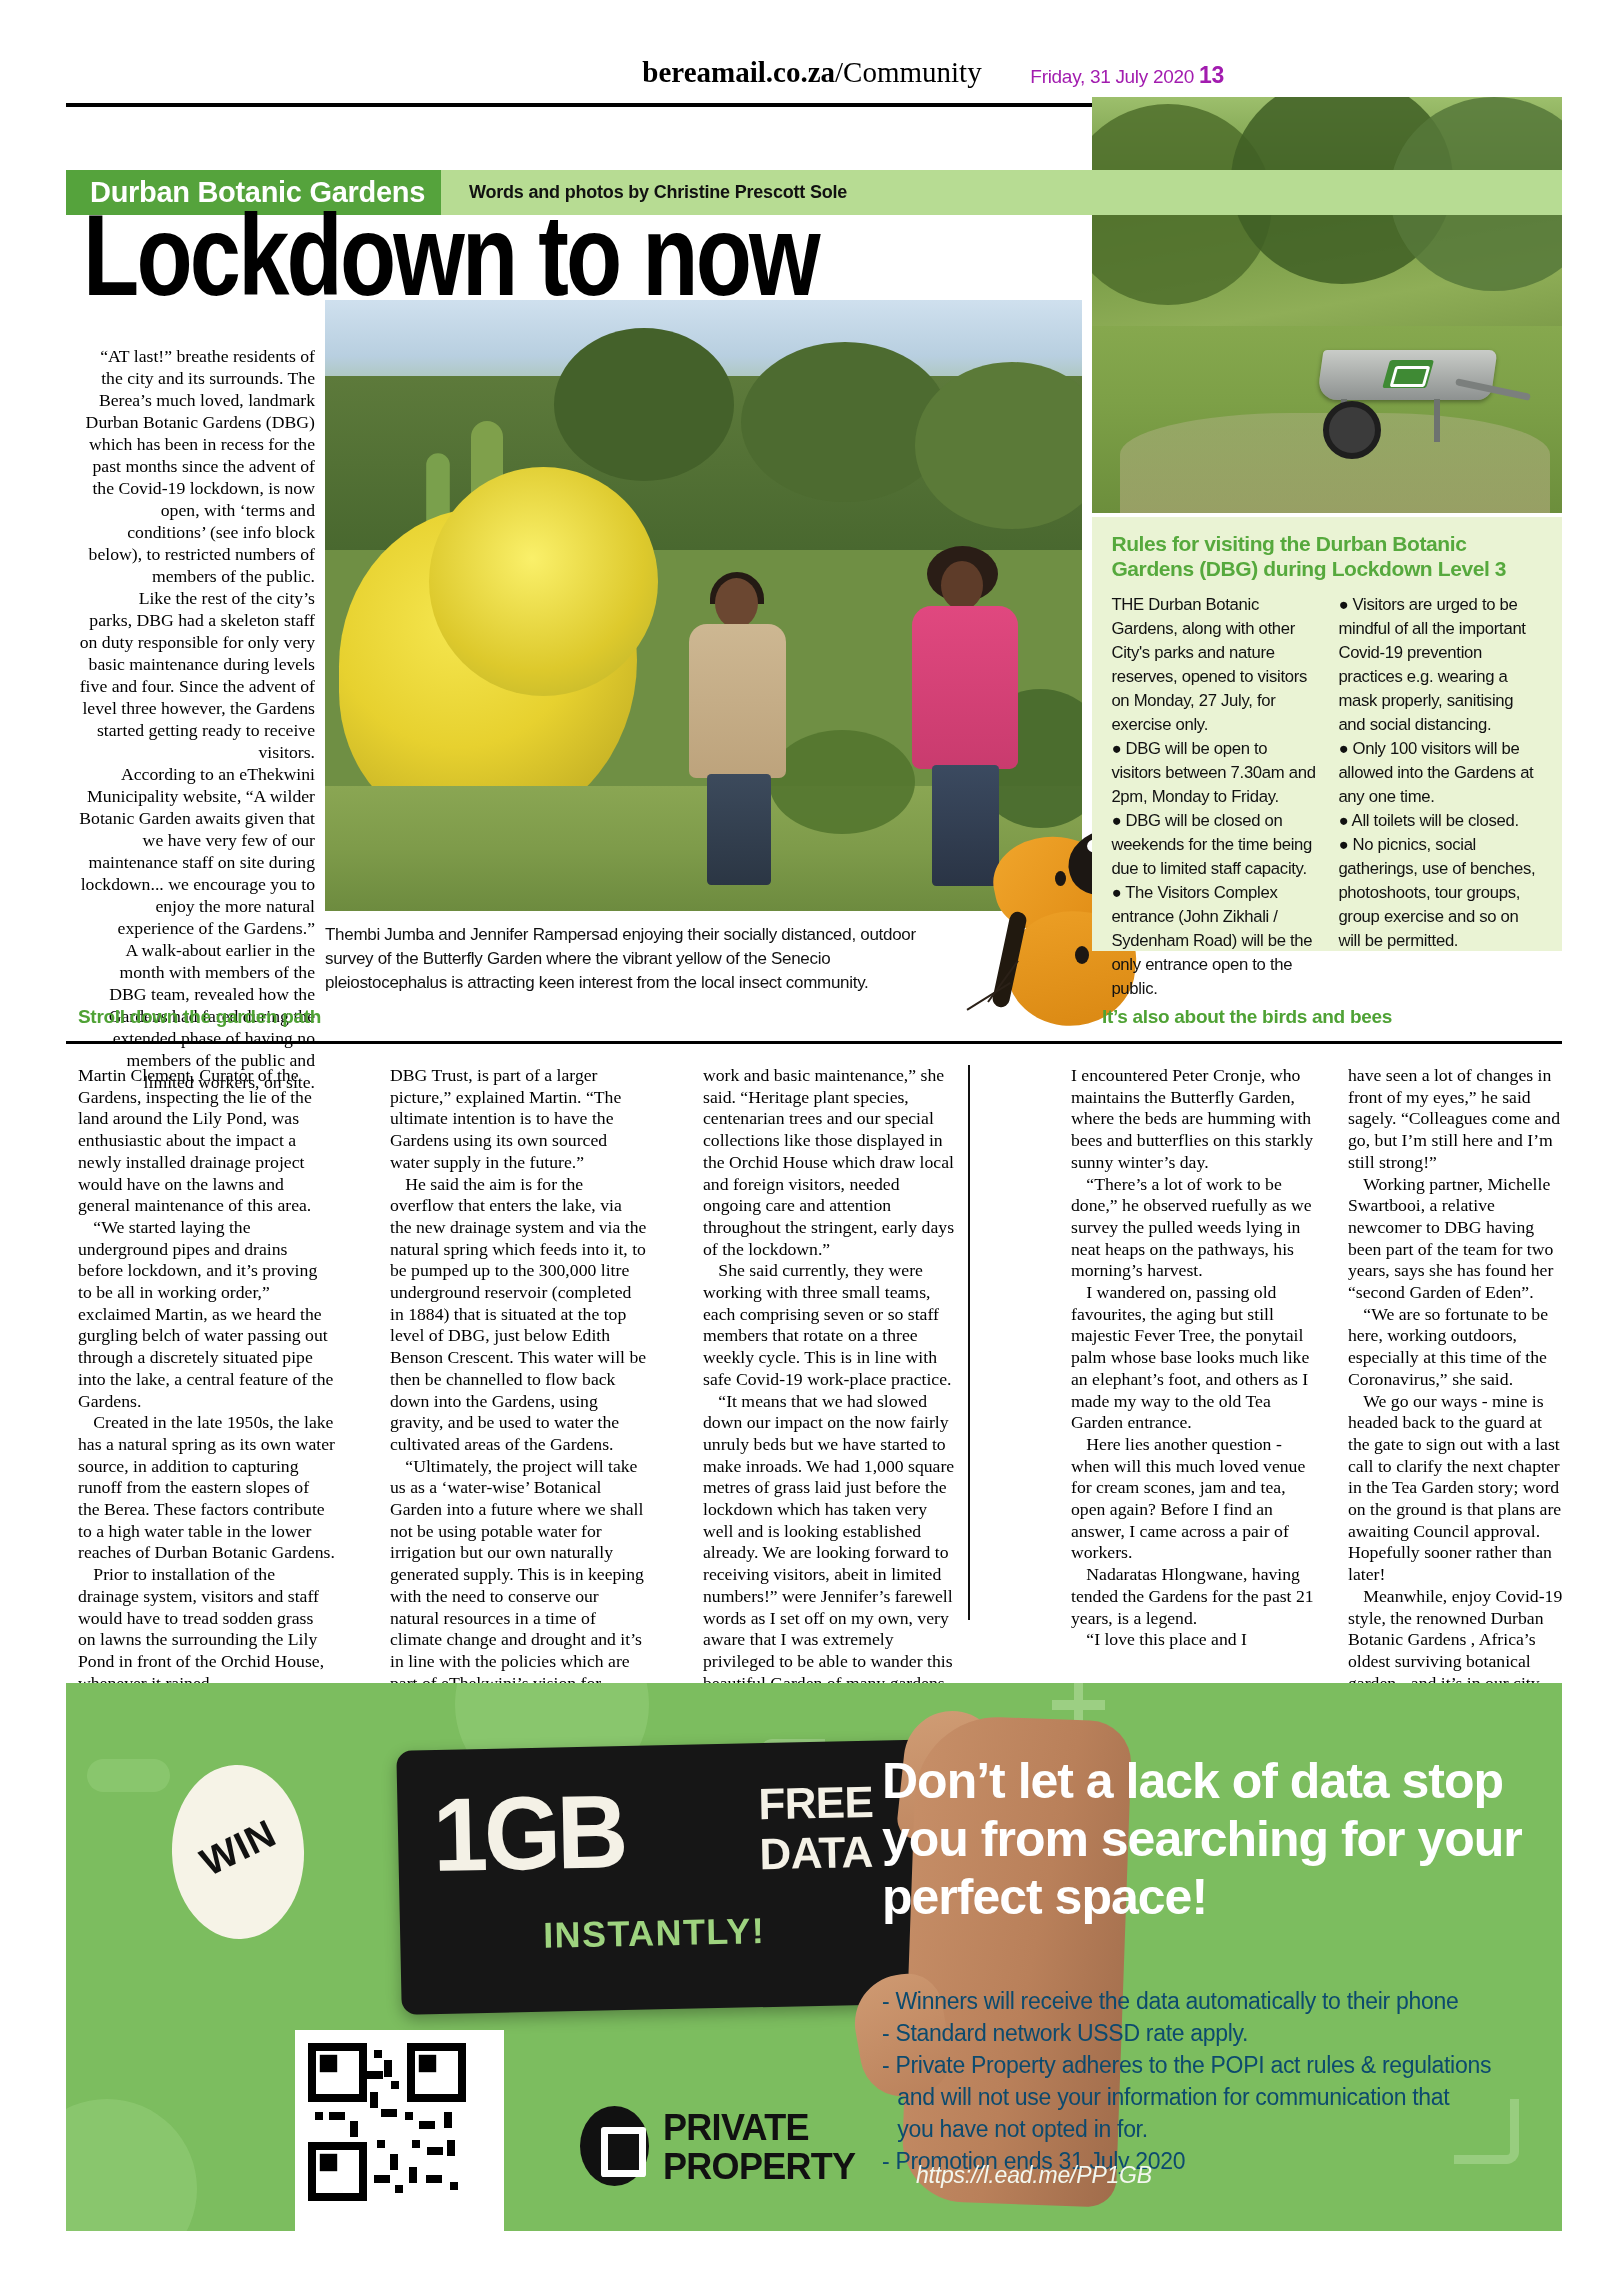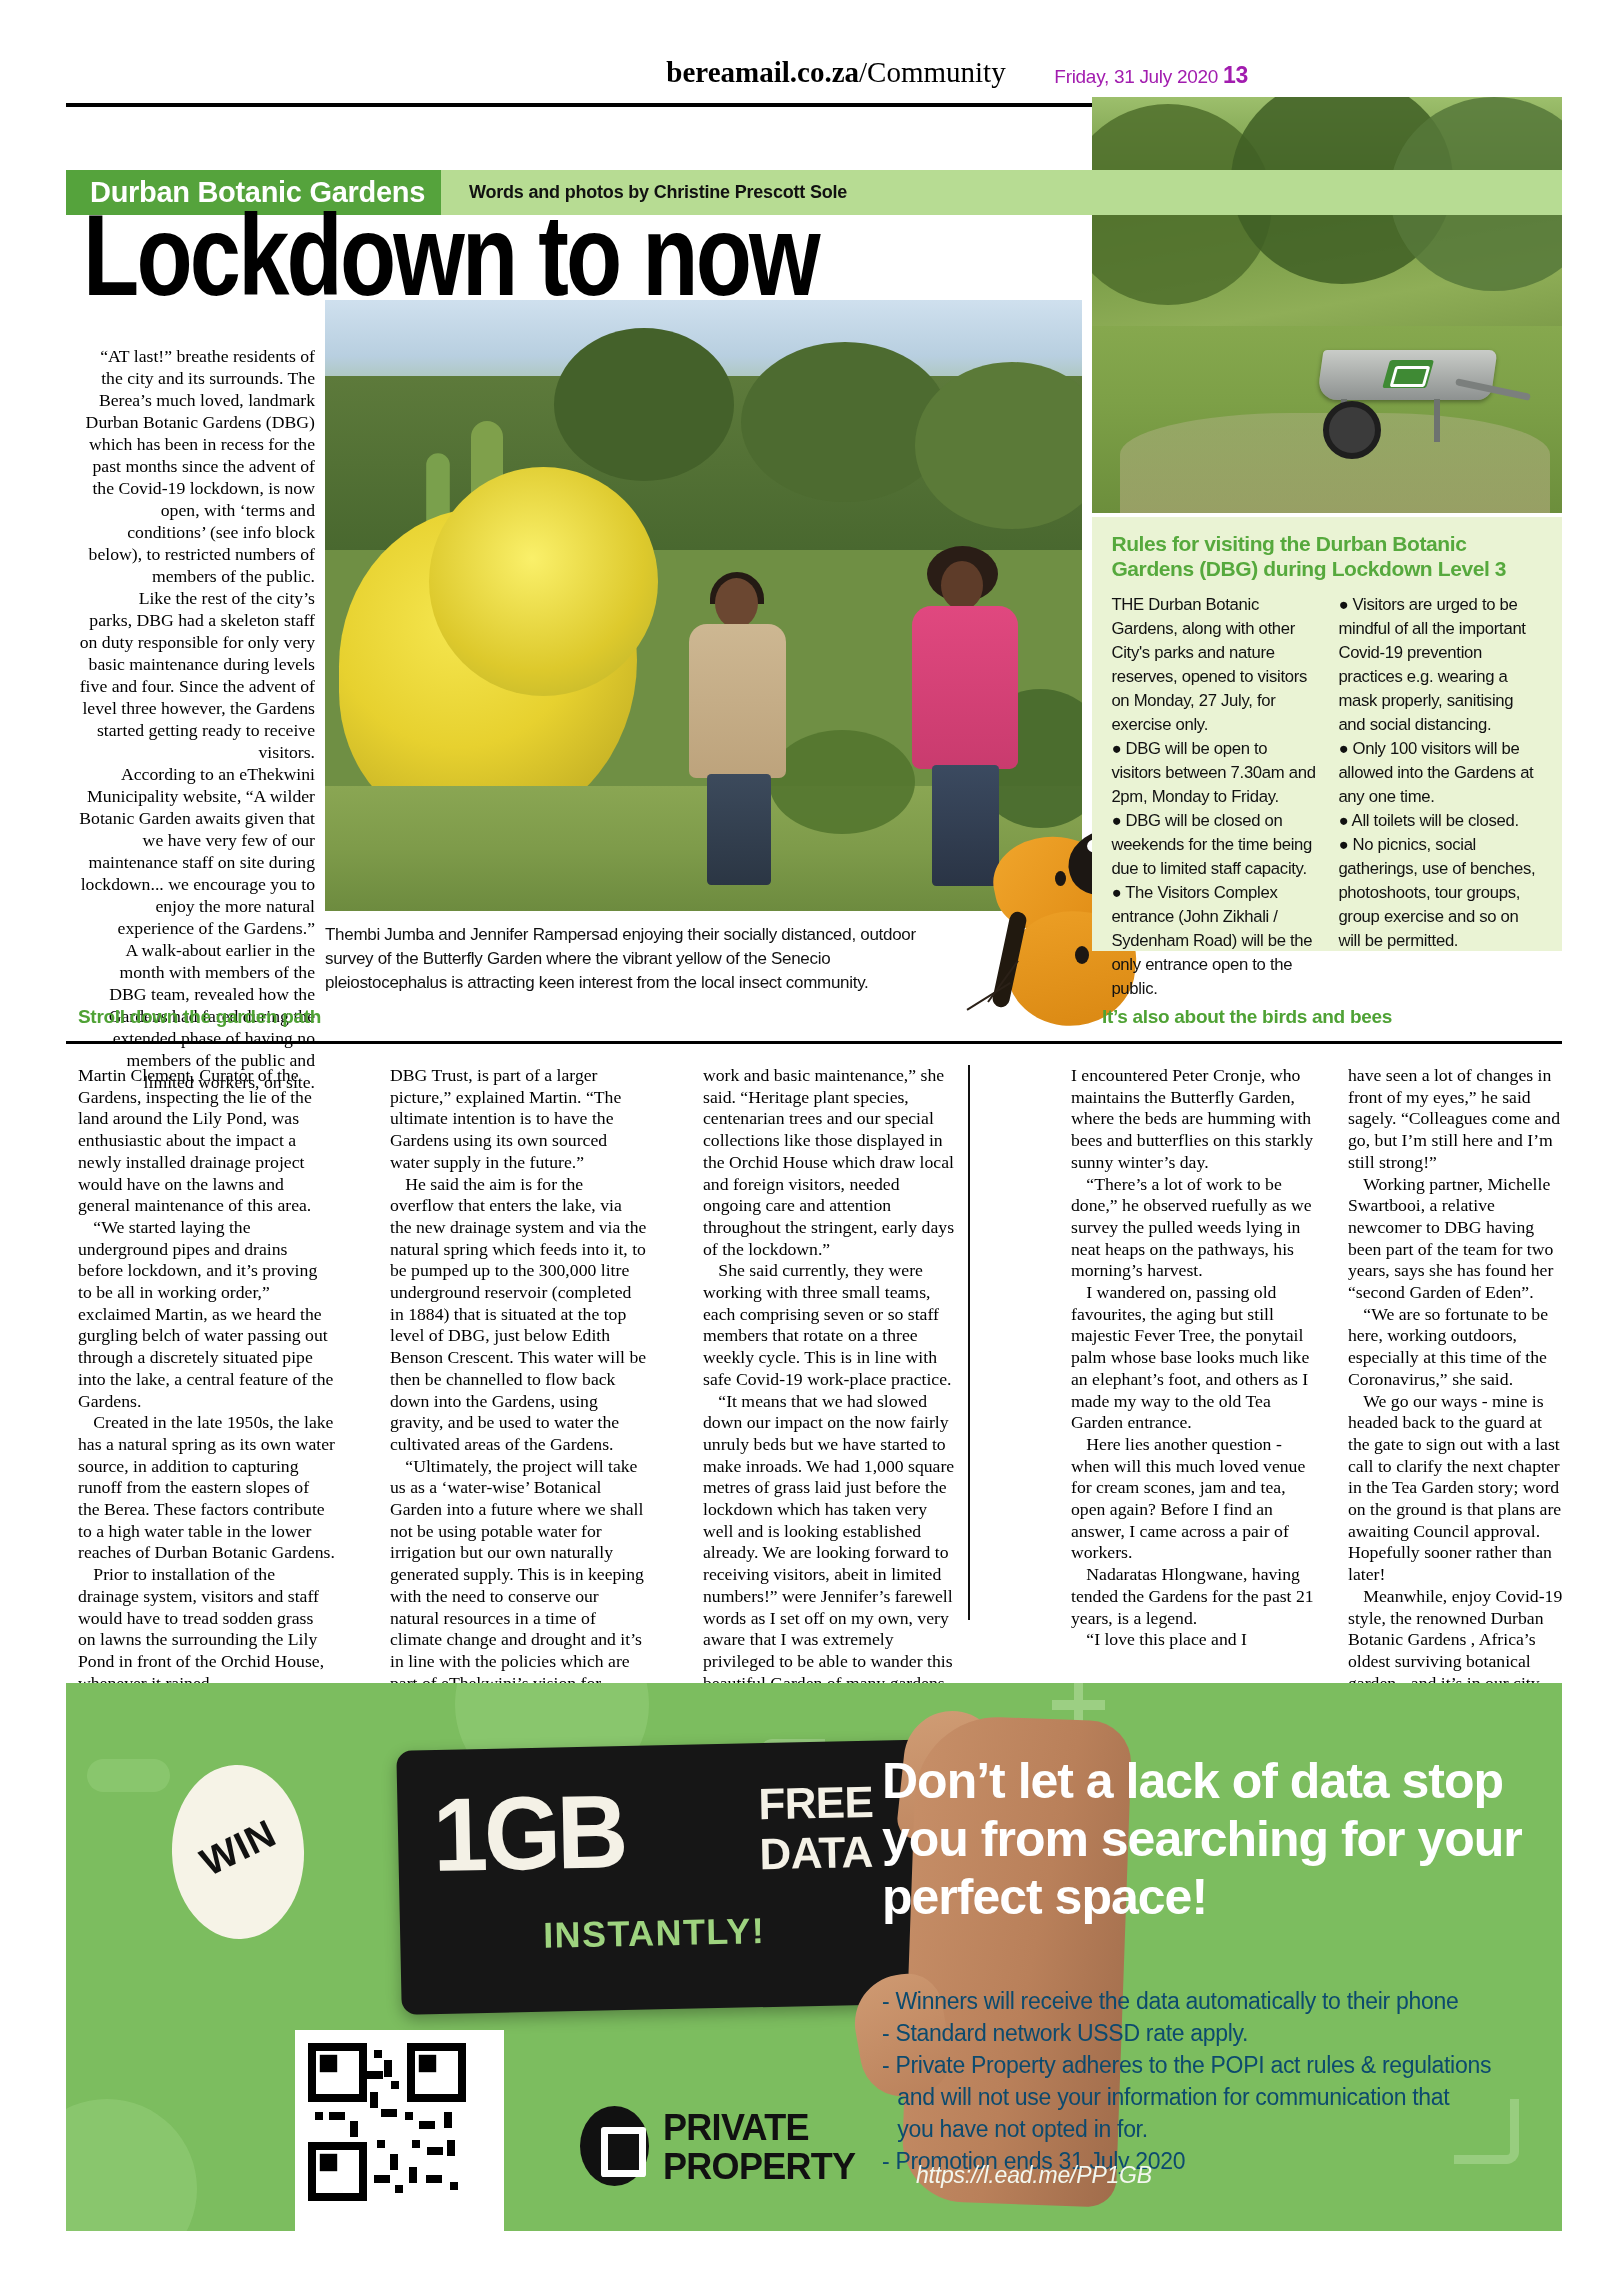--- a/index.html
+++ b/index.html
@@ -1,20 +1,20 @@
 <!DOCTYPE html>
 <html style="font-size:11px"><head>
 <meta charset="utf-8">
 <style>
   html,body{margin:0;padding:0;background:#ffffff;}
   body{width:1624px;height:2295px;position:relative;font-family:"Liberation Serif",serif;}
   .page{position:absolute;inset:0;background:#fff;}
 
   
-  .masthead{position:absolute;left:0;top:56px;width:1293px;height:42px;margin-left:24px;}
+  .masthead{position:absolute;left:0;top:56px;width:1293px;height:42px;}
   .mast-center{position:absolute;left:0;top:0;width:1624px;text-align:center;
     font-size:29px;letter-spacing:0px;color:#000;}
   .mast-center .dom{font-family:"Liberation Serif",serif;font-weight:bold;font-stretch:condensed;}
   .mast-center .sec{font-family:"Liberation Serif",serif;font-weight:400;}
   .mast-date{position:absolute;right:69px;top:5.6px;font-family:"Liberation Sans",sans-serif;
     font-size:19px;color:#a21caf;letter-spacing:-0.3px;}
   .mast-date b{font-size:23px;font-weight:bold;}
   .mast-rule{position:absolute;left:66px;top:103px;width:1496px;height:3.5px;background:#000;}
 
   

